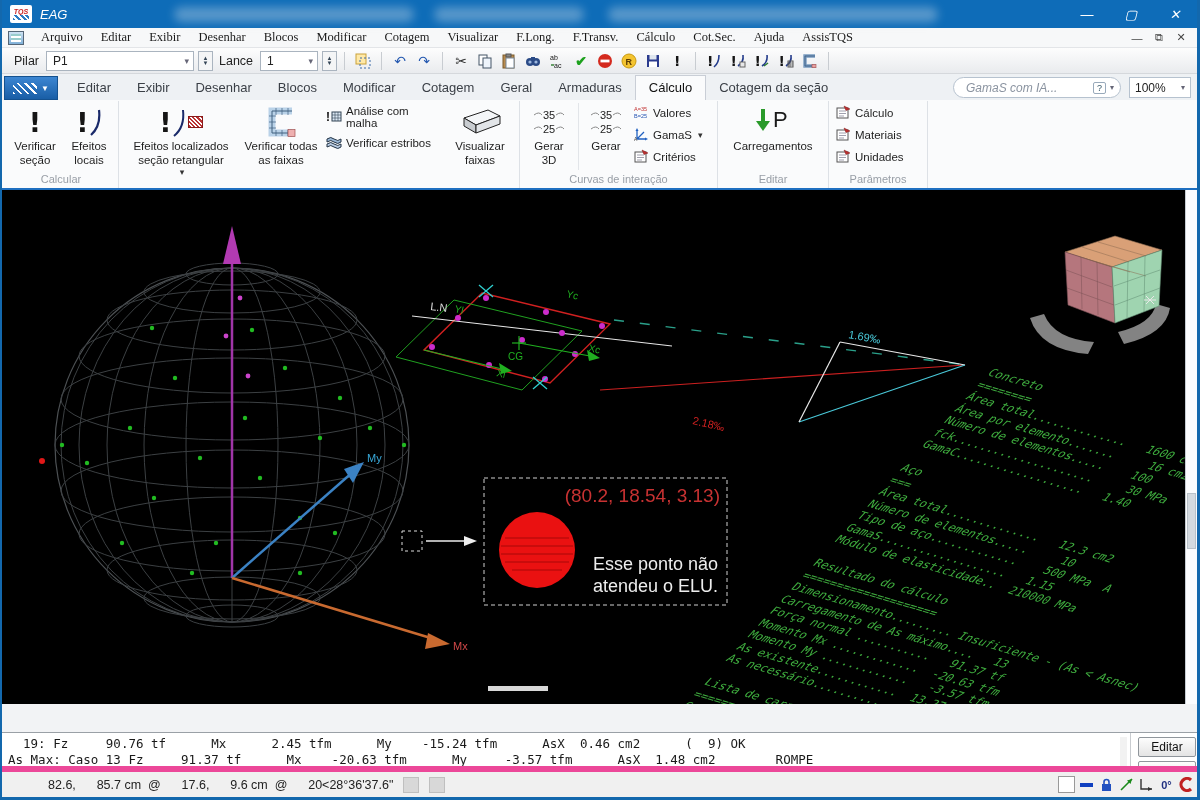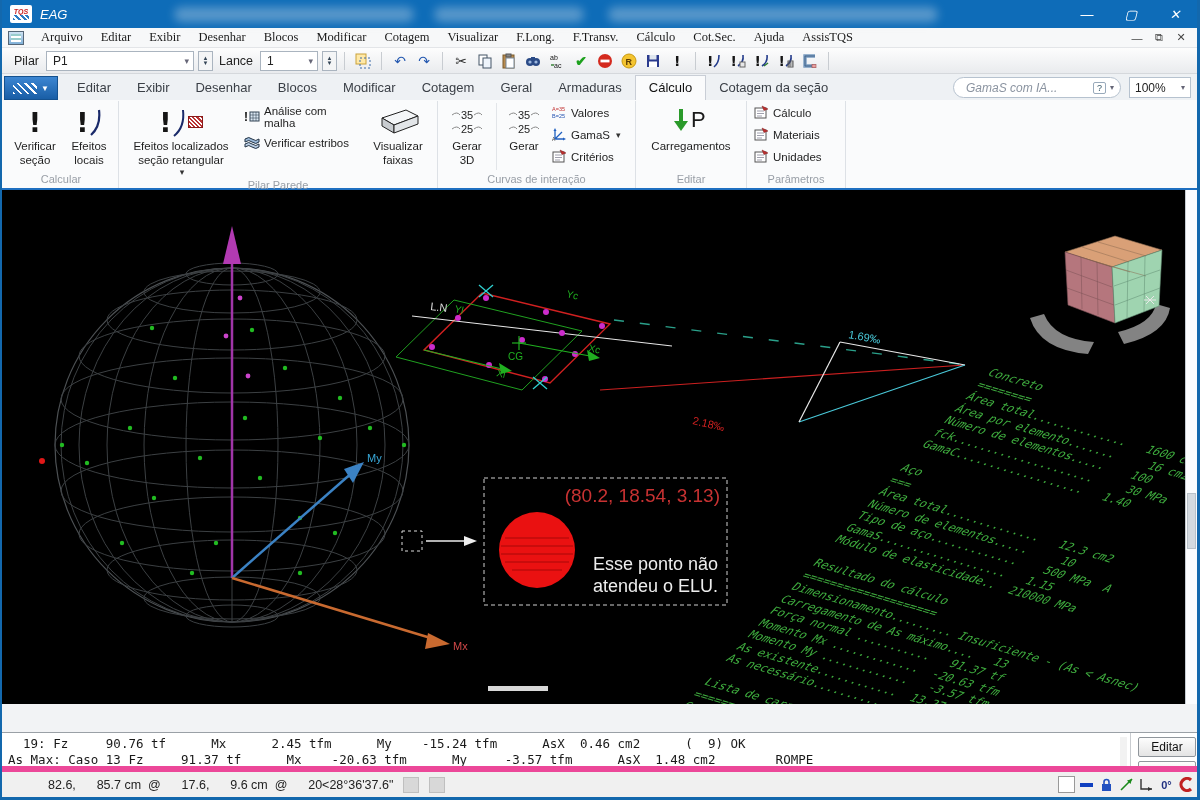--- a/index.html
+++ b/index.html
@@ -308,20 +308,31 @@
         <div class="bigbtn caret" style="width:118px">
           <div class="ic">
               <span class="excl">!</span>
               <svg width="15" height="30">
                 <path d="M2 29 Q13 20 11 3" stroke="#1a2a6a" stroke-width="2" fill="none"></path>
               </svg>
               <span style="width:15px;height:12px;margin-left:1px;border:1.5px solid #8a1a1a;background:repeating-linear-gradient(45deg,#b33 0 1.5px,#fff 1.5px 3px)"></span>
             </div>
           <div class="lb">Efeitos localizados seção retangular</div>
         </div>
+        <div class="bigbtn" style="width:82px">
+          <div class="ic">
+            <svg width="34" height="32">
+                <path d="M28 5 H8 V27 H28" fill="none" stroke="#b9d2e8" stroke-width="7"></path>
+                <path d="M28 5 H8 V27 H28" fill="none" stroke="#40607f" stroke-width="1"></path>
+                <path d="M12 2 v7 M18 2 v7 M24 2 v7 M5 10 h7 M5 16 h7 M5 22 h7 M12 24 v6 M18 24 v6 M24 24 v6" stroke="#40607f" stroke-width=".7"></path>
+                <rect x="24" y="23.6" width="7" height="6.8" fill="#eeb0b0" stroke="#a05050" stroke-width=".7"></rect>
+              </svg>
+          </div>
+          <div class="lb">Verificar todas as faixas</div>
+        </div>
         <div class="smallcol" style="width:122px">
           <div class="smallbtn">
             <span><svg width="16" height="14">
                   <text x="0" y="12" font-size="12" font-weight="bold" fill="#111">!</text>
                   <rect x="6" y="3" width="9" height="9" fill="#dce8f4" stroke="#345"></rect>
                   <path d="M9 3 v9 M12 3 v9 M6 6 h9 M6 9 h9" stroke="#345" stroke-width=".6"></path>
                 </svg></span>
             <span>Análise com malha</span>
           </div>
           <div class="smallbtn">
@@ -336,21 +347,20 @@
           <div class="ic">
             <svg width="44" height="32">
                 <polygon points="6,12 30,4 42,10 18,19" fill="#f4f6f8" stroke="#222"></polygon>
                 <polygon points="6,12 18,19 18,27 6,20" fill="#c8ccd0" stroke="#222"></polygon>
                 <polygon points="18,19 42,10 42,18 18,27" fill="#e2e5e8" stroke="#222"></polygon>
               </svg>
           </div>
           <div class="lb">Visualizar faixas</div>
         </div>
       </div>
-      <div class="rg-name">Pilar Parede</div>
     </div>
 
     <div class="rgroup">
       <div class="rg-body">
         <div class="bigbtn" style="width:52px">
           <div class="ic">
             <svg width="34" height="30">
                 <path d="M2 8 q5 -4 8 0 M24 8 q5 -4 8 0" stroke="#888" fill="none"></path>
                 <text x="11" y="12" font-size="11" fill="#222">35</text>
                 <path d="M2 22 q5 -4 8 0 M24 22 q5 -4 8 0" stroke="#888" fill="none"></path>

